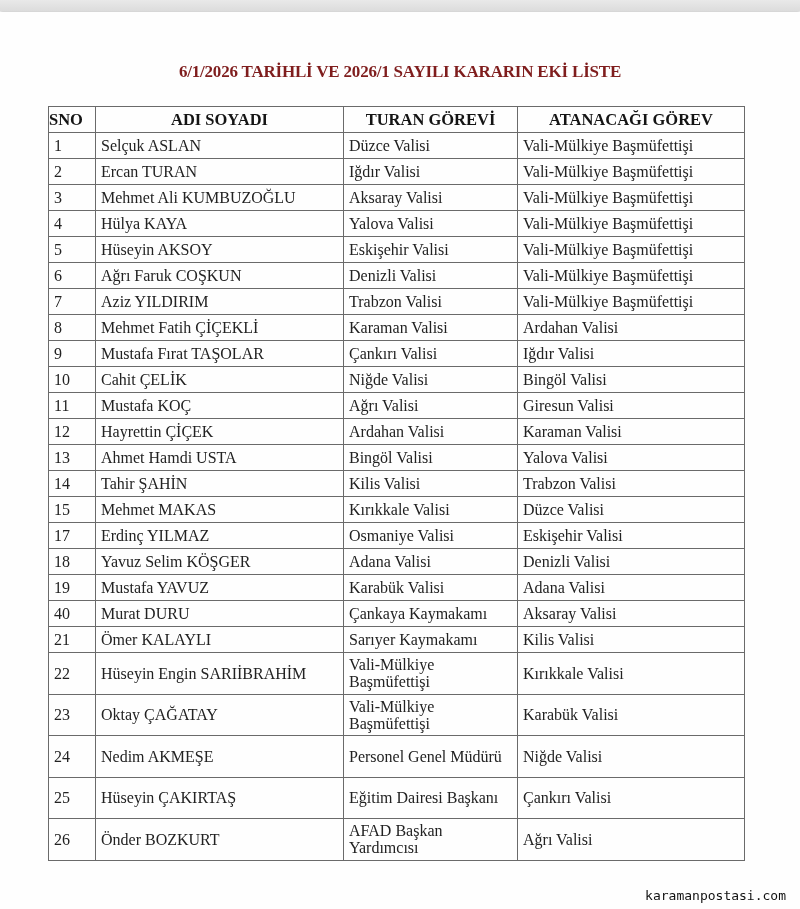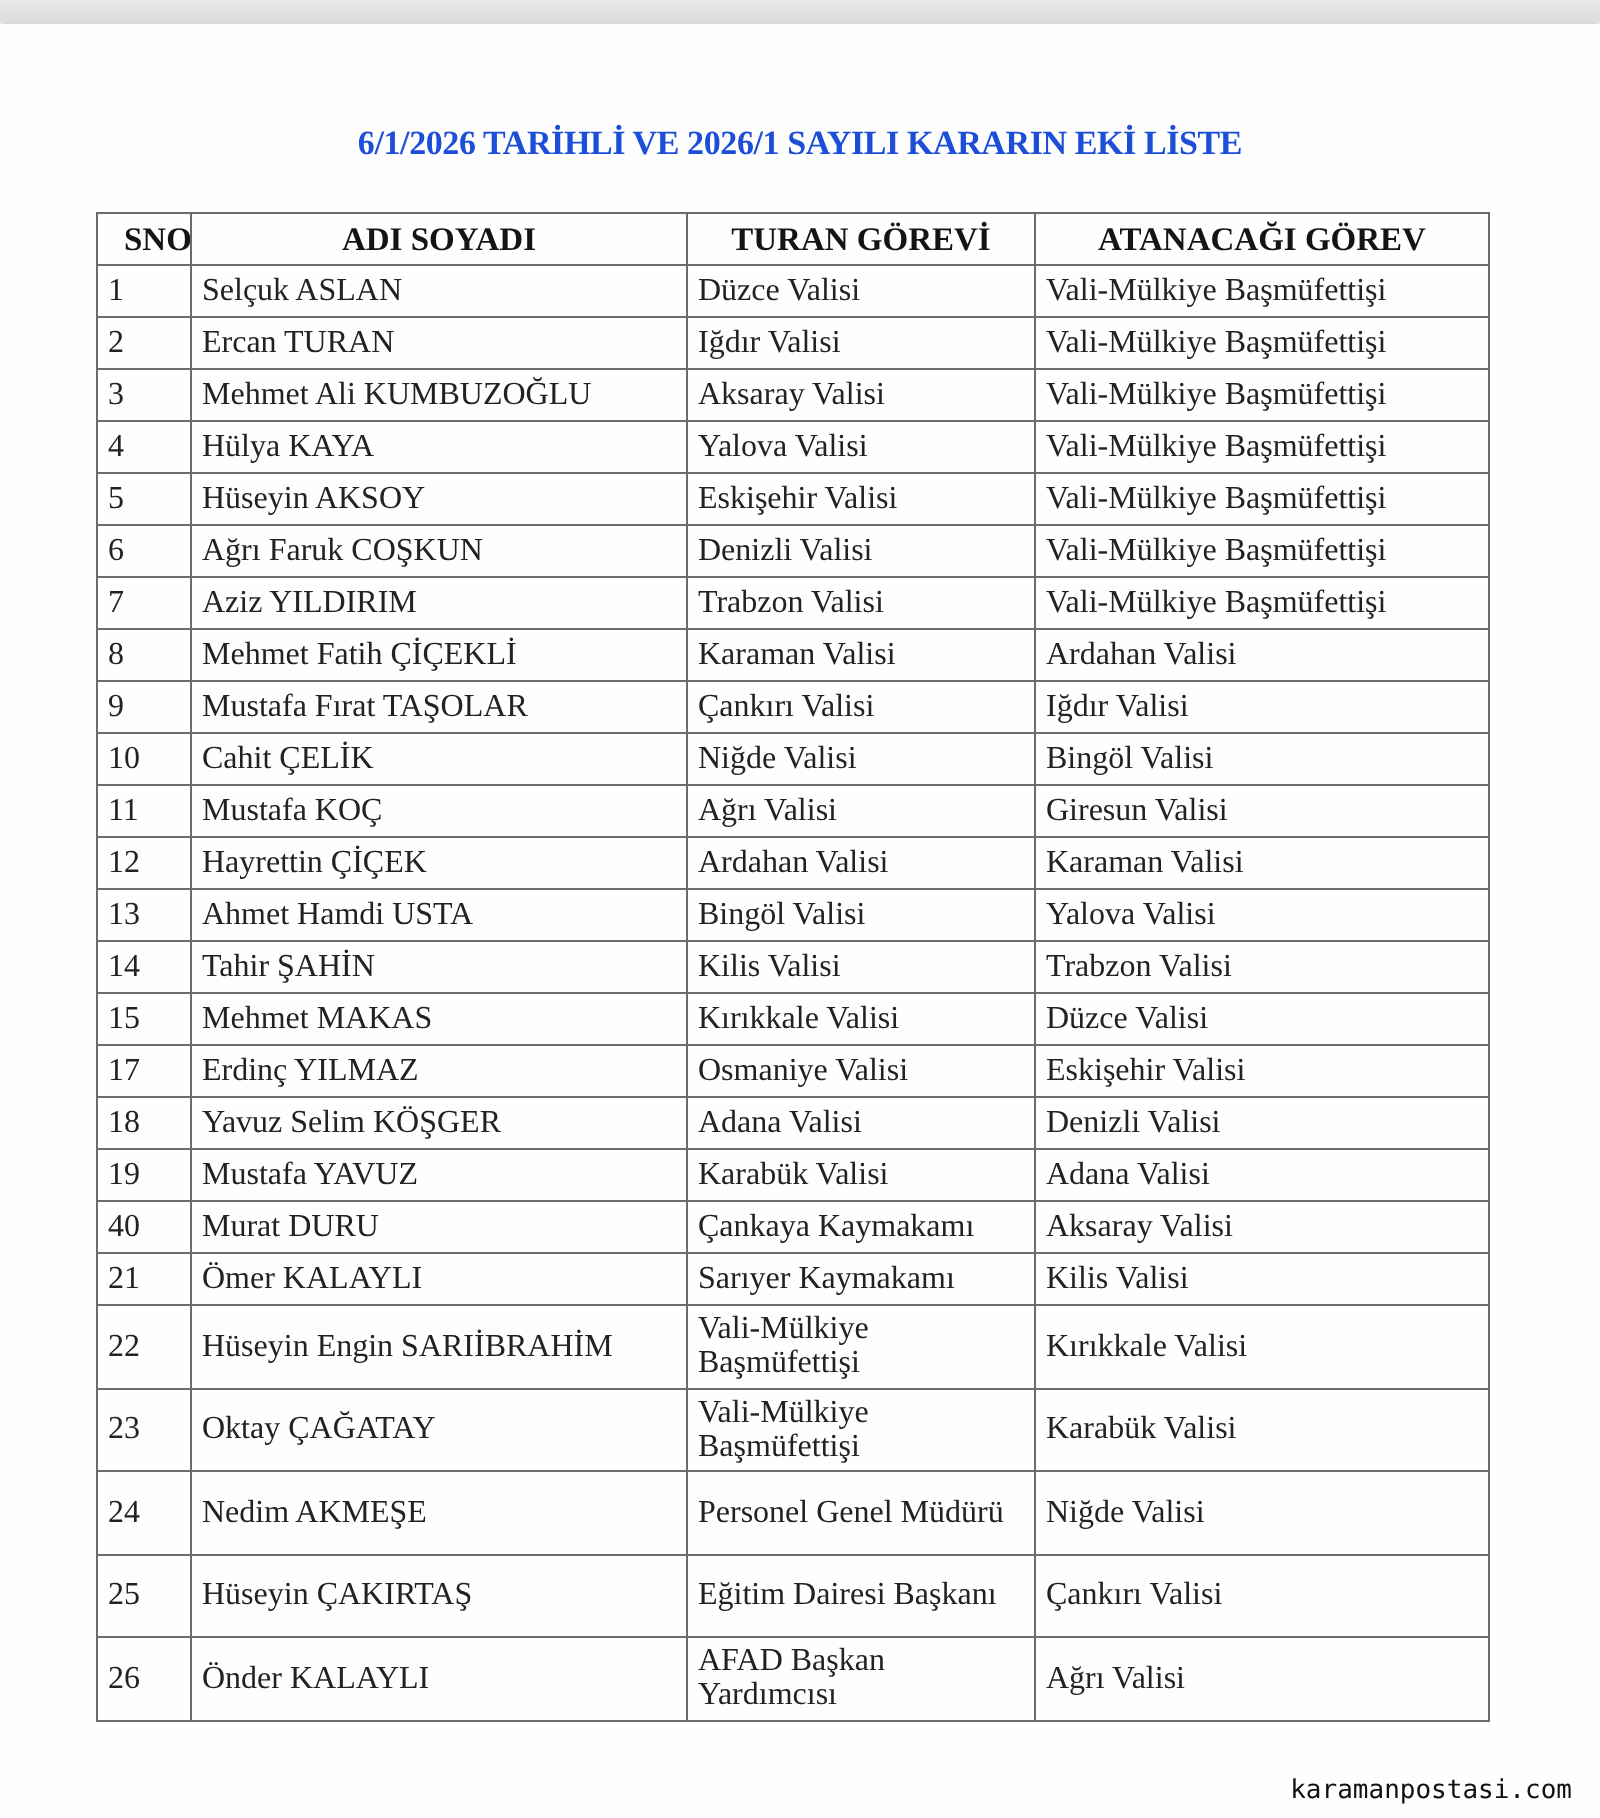--- a/index.html
+++ b/index.html
@@ -32,21 +32,21 @@
   }
   .doc-title {
     position: absolute;
     left: 0;
     top: 50px;
     width: 800px;
     text-align: center;
     font-weight: bold;
     font-size: 17px;
     letter-spacing: -0.2px;
-    color: #1d4ed8;
+    color: #7f1d1d;
   }
   table.list {
     position: absolute;
     left: 48px;
     top: 94px;
     width: 696px;
     border-collapse: collapse;
     table-layout: fixed;
     font-size: 16px;
   }
@@ -61,21 +61,21 @@
     white-space: nowrap;
     overflow: hidden;
   }
   table.list th {
     height: 25px;
     font-weight: bold;
     font-size: 16.5px;
     text-align: center;
     color: #141414;
   }
-  table.list th.sno-h { text-align: left; padding-left: 13px; }
+  table.list th.sno-h { text-align: left; padding-left: 0; }
   table.list td {
     height: 25px;
     line-height: 17px;
     color: #222;
   }
   table.list tr.tall td {
     height: 40.5px;
   }
   table.list td.cell-cur.wrap {
     white-space: normal;
@@ -253,21 +253,21 @@
           <td class="cell-new">Niğde Valisi</td>
         </tr>
         <tr class="tall">
           <td class="cell-sno">25</td>
           <td class="cell-name">Hüseyin ÇAKIRTAŞ</td>
           <td class="cell-cur wrap">Eğitim Dairesi Başkanı</td>
           <td class="cell-new">Çankırı Valisi</td>
         </tr>
         <tr class="tall">
           <td class="cell-sno">26</td>
-          <td class="cell-name">Önder KALAYLI</td>
+          <td class="cell-name">Önder BOZKURT</td>
           <td class="cell-cur wrap">AFAD Başkan Yardımcısı</td>
           <td class="cell-new">Ağrı Valisi</td>
         </tr>
       </tbody>
   </table>
 
   <div class="watermark">karamanpostasi.com</div>
 </div>
 
 </body></html>

